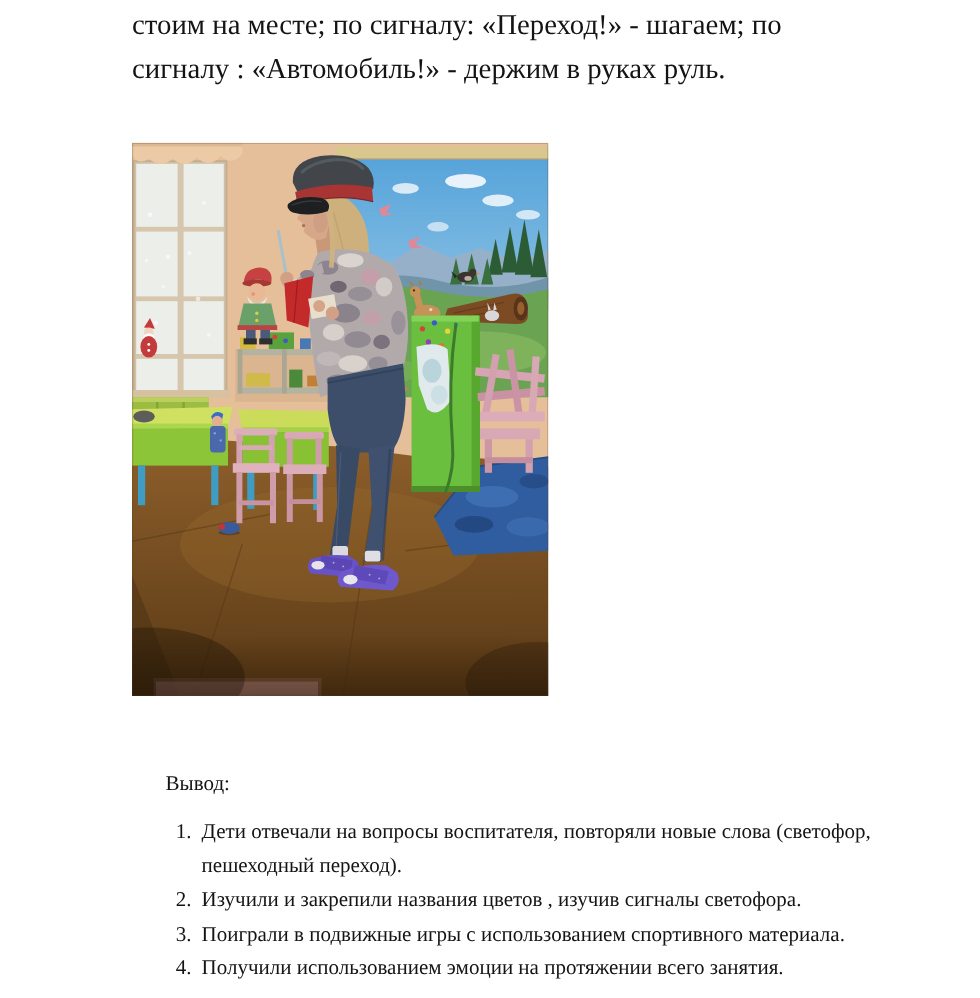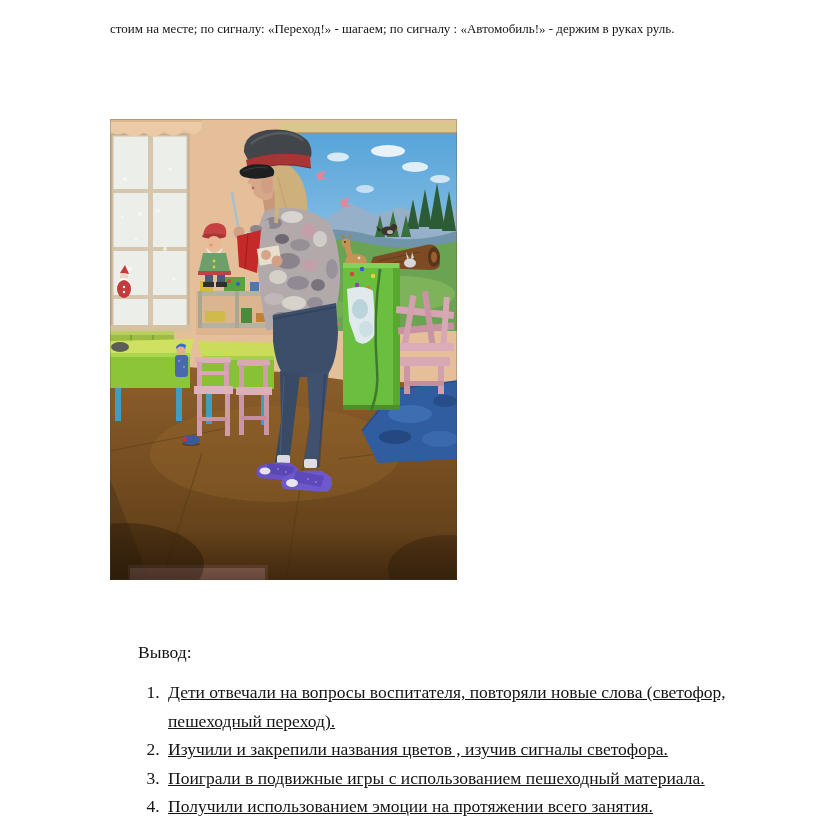--- a/index.html
+++ b/index.html
@@ -3,36 +3,36 @@
 <meta charset="utf-8">
 <style>
   html,body{margin:0;padding:0;background:#ffffff;}
   body{
     width:817px;height:832px;position:relative;overflow:hidden;
     font-family:"Liberation Serif","DejaVu Serif",serif;
     color:#141414;
   }
   .intro{
     position:absolute;left:110px;top:3px;width:600px;
-    font-size:13px;line-height:20px;margin-top:16px;
+    font-size:24px;line-height:37px;
   }
   .photo-frame{
     position:absolute;left:110px;top:119px;width:347px;height:461px;
   }
   .photo-frame svg{display:block;width:347px;height:461px;}
   .conclusion-label{
     position:absolute;left:110px;top:641px;
     font-size:17.5px;line-height:22px;margin-left:28px;
   }
   .conclusion-list{
     position:absolute;left:110px;top:678px;width:700px;
   }
   .conclusion-list ol{
     margin:0;padding:0 0 0 54px;
-    font-size:17.5px;line-height:28.6px;text-decoration:underline;
+    font-size:17.5px;line-height:28.6px;
   }
   .conclusion-list li{padding-left:4px;}
   .conclusion-list li:nth-child(1){max-width:602px;}
 </style>
 </head>
 <body>
 
 <div class="intro">стоим на месте; по сигналу: «Переход!» - шагаем; по сигналу : «Автомобиль!» - держим в руках руль.</div>
 
 <div class="photo-frame" role="img" aria-label="Воспитатель в милицейской фуражке с указкой и красным флажком стоит в групповой комнате детского сада на фоне настенной росписи с лесом">
@@ -396,16 +396,16 @@
   <rect x="0.5" y="0.5" width="346" height="460" fill="none" stroke="#5a3c1e" stroke-opacity="0.25"></rect>
 </svg>
 </div>
 
 <div class="conclusion-label">Вывод:</div>
 
 <div class="conclusion-list">
   <ol>
     <li><span>Дети отвечали на вопросы воспитателя, повторяли новые слова (светофор, пешеходный переход).</span></li>
     <li><span>Изучили и закрепили названия цветов , изучив сигналы светофора.</span></li>
-    <li><span>Поиграли в подвижные игры с использованием пешеходный материала.</span></li>
+    <li><span>Поиграли в подвижные игры с использованием спортивного материала.</span></li>
     <li><span>Получили использованием эмоции на протяжении всего занятия.</span></li>
   </ol>
 </div>
 
 </body></html>

